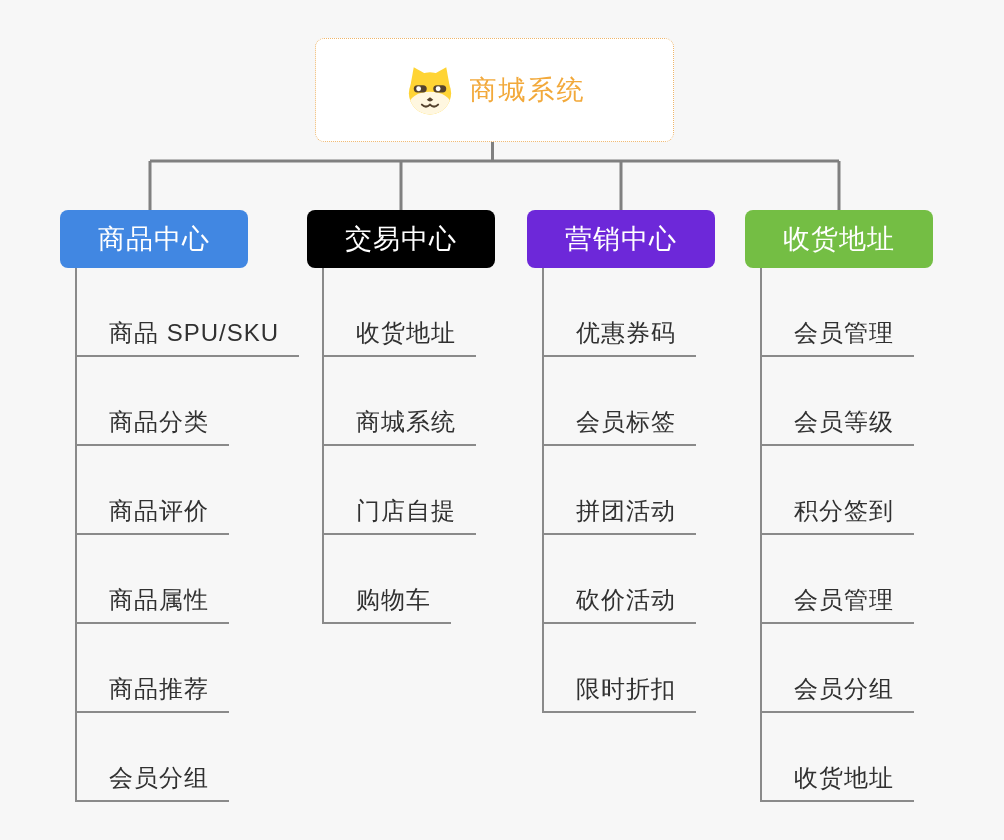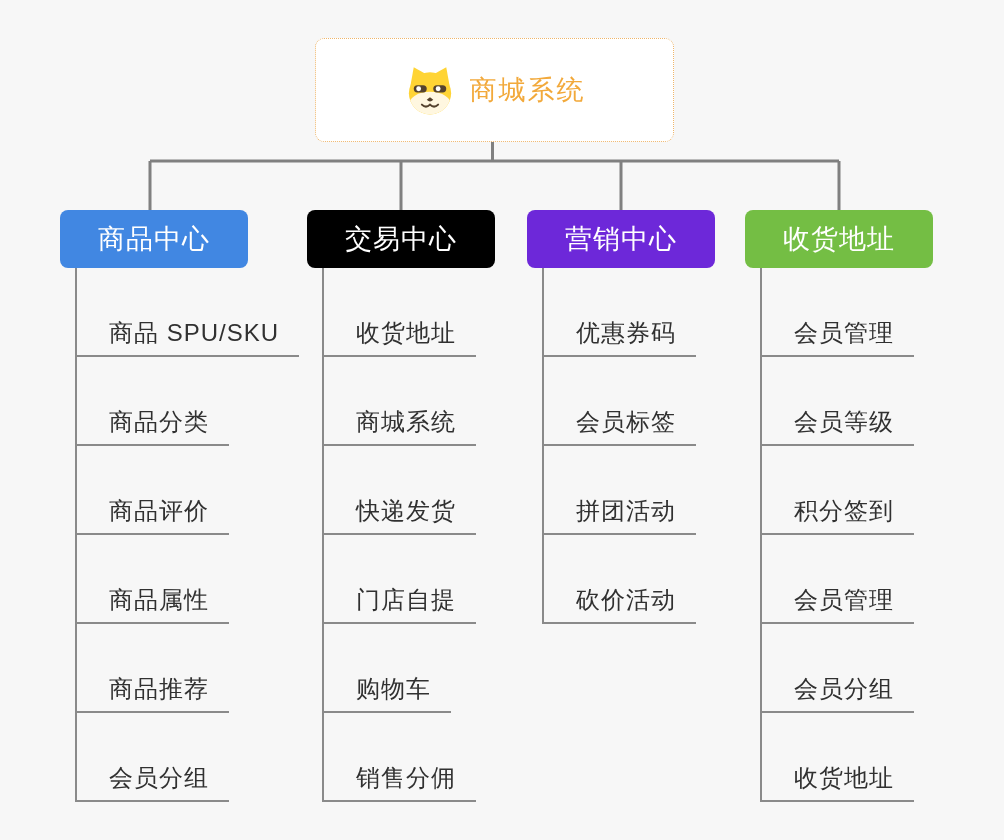--- a/index.html
+++ b/index.html
@@ -126,48 +126,45 @@
   <div class="branch" style="left:307px">
     <div class="branch-header" style="background: #000000;">交易中心</div>
     <div class="branch-items">
       <div class="topic-item">
           <span class="topic-label">收货地址</span>
         </div>
       <div class="topic-item">
           <span class="topic-label">商城系统</span>
         </div>
       <div class="topic-item">
-          <span class="topic-label">快递发货</span>
-        </div>
-      <div class="topic-item">
           <span class="topic-label">门店自提</span>
         </div>
       <div class="topic-item">
           <span class="topic-label">购物车</span>
-        </div>
-      <div class="topic-item">
-          <span class="topic-label">销售分佣</span>
         </div>
     </div>
   </div>
 
   <div class="branch" style="left:527px">
     <div class="branch-header" style="background: #6d28d9;">营销中心</div>
     <div class="branch-items">
       <div class="topic-item">
           <span class="topic-label">优惠券码</span>
         </div>
       <div class="topic-item">
           <span class="topic-label">会员标签</span>
         </div>
       <div class="topic-item">
           <span class="topic-label">拼团活动</span>
         </div>
       <div class="topic-item">
           <span class="topic-label">砍价活动</span>
+        </div>
+      <div class="topic-item">
+          <span class="topic-label">限时折扣</span>
         </div>
     </div>
   </div>
 
   <div class="branch" style="left:745px">
     <div class="branch-header" style="background: rgb(116, 190, 68);">收货地址</div>
     <div class="branch-items">
       <div class="topic-item">
           <span class="topic-label">会员管理</span>
         </div>

